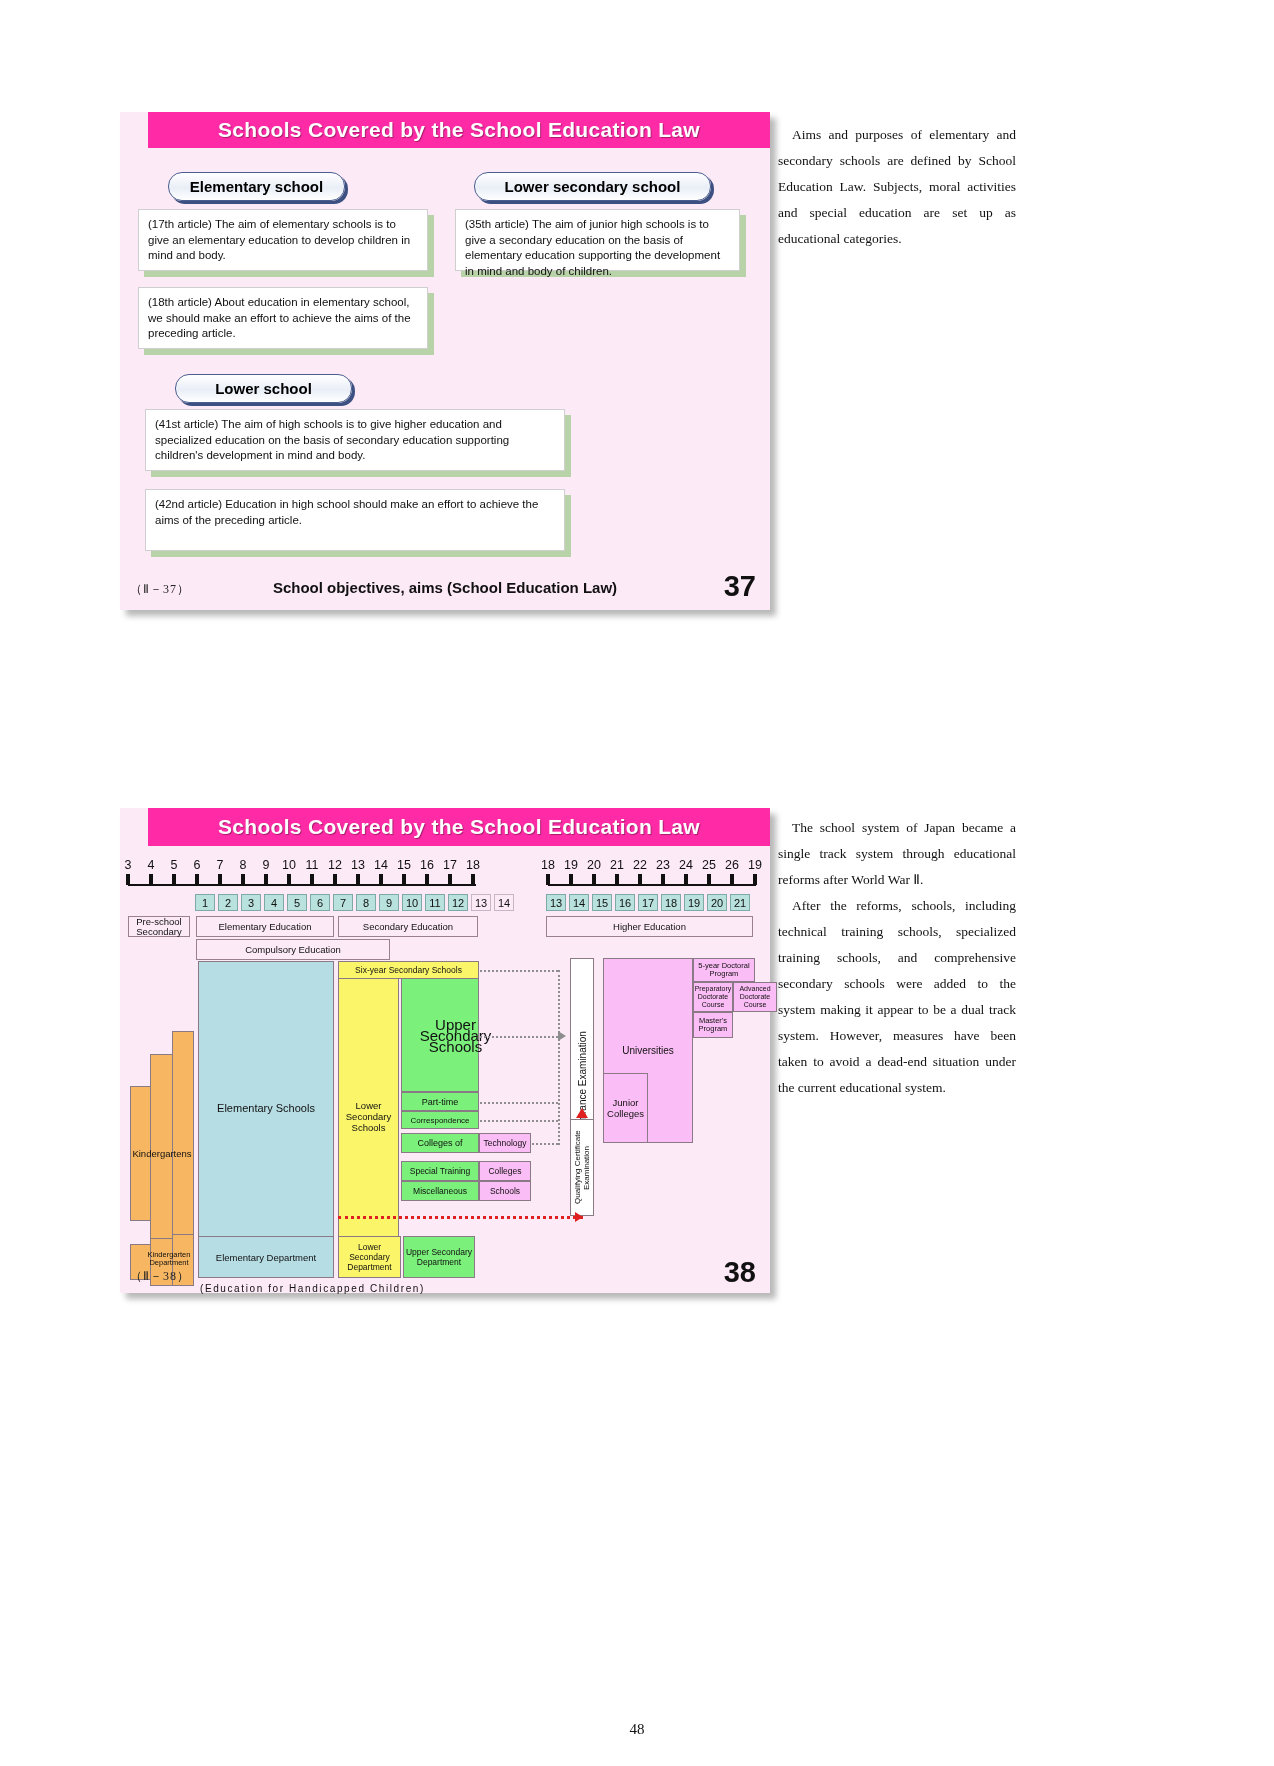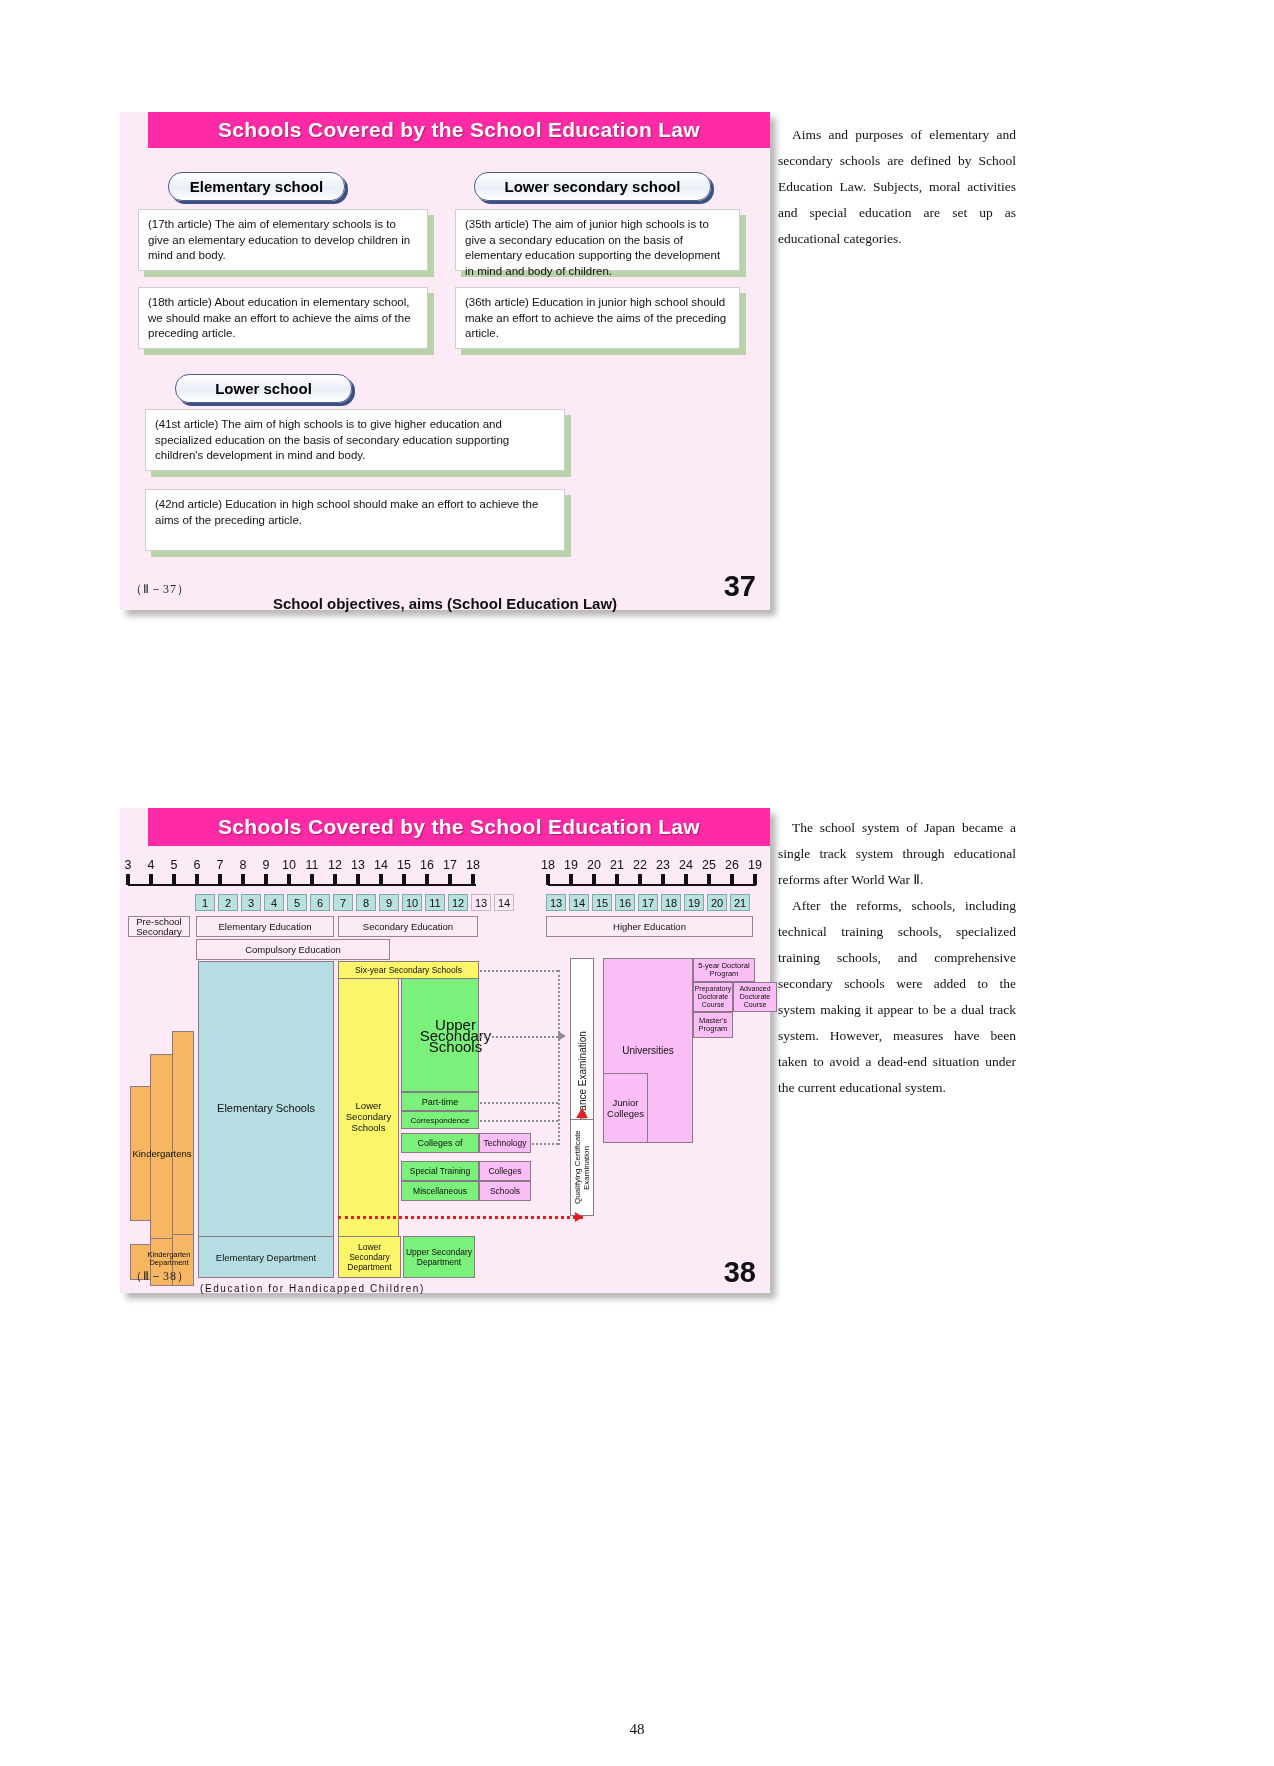--- a/index.html
+++ b/index.html
@@ -39,21 +39,21 @@
 
   #fig1 .footer{
     position:absolute;left:0;right:0;bottom:0;height:38px;
   }
   .footer-code{
     position:absolute;left:10px;top:9px;font-size:12px;color:#222;
     font-family:"Liberation Serif",serif;letter-spacing:1px;
   }
   .footer-caption{
     position:absolute;left:0;right:0;top:7px;text-align:center;
-    font-family:"Liberation Sans",sans-serif;font-weight:bold;font-size:15px;color:#111;margin-top:16px;
+    font-family:"Liberation Sans",sans-serif;font-weight:bold;font-size:15px;color:#111;
   }
   .footer-num{
     position:absolute;right:14px;top:-2px;font-family:"Liberation Sans",sans-serif;
     font-weight:bold;font-size:29px;color:#111;
   }
 
   
   .sidetext{
     position:absolute;width:238px;font-family:"Liberation Serif",serif;
     font-size:13.5px;line-height:26px;color:#111;text-align:justify;
@@ -136,21 +136,20 @@
     <div class="pill" style="left:48px;top:60px;width:175px;">
       <span>Elementary school</span>
     </div>
     <div class="artbox" style="left:18px;top:97px;width:290px;height:62px;">(17th article) The aim of elementary schools is to give an elementary education  to develop children in mind and body.</div>
     <div class="artbox" style="left:18px;top:175px;width:290px;height:62px;">(18th article) About education in elementary school, we should make an effort to achieve the aims of the preceding article.</div>
 
     <div class="pill" style="left:354px;top:60px;width:235px;">
       <span>Lower secondary school</span>
     </div>
     <div class="artbox" style="left:335px;top:97px;width:285px;height:62px;">(35th article) The aim of junior high schools is to give a secondary education on the basis of elementary education supporting the development in mind and body of children.</div>
-    <div class="artbox" style="left:335px;top:175px;width:285px;height:62px;">(36th article) Education in junior high school should make an effort to achieve the aims of the preceding article.</div>
 
     <div class="pill" style="left:55px;top:262px;width:175px;">
       <span>Lower school</span>
     </div>
     <div class="artbox" style="left:25px;top:297px;width:420px;height:62px;">(41st article) The aim of high schools is to give higher education and specialized education on the basis of secondary education supporting children's development in mind and body.</div>
     <div class="artbox" style="left:25px;top:377px;width:420px;height:62px;">(42nd article) Education in high school should make an effort to achieve the aims of the preceding article.</div>
 
     <div class="footer">
       <span class="footer-code">（Ⅱ－37）</span>
       <span class="footer-caption">School objectives, aims (School Education Law)</span>

